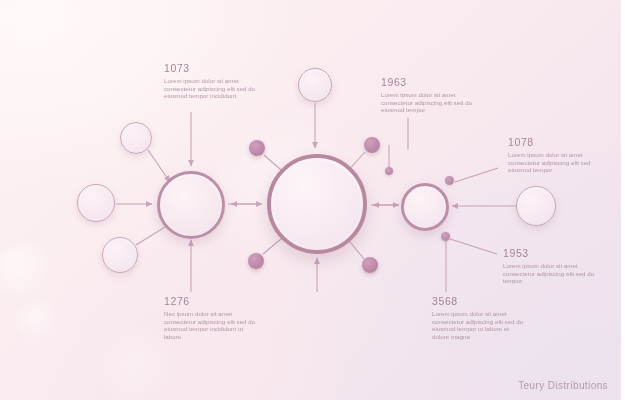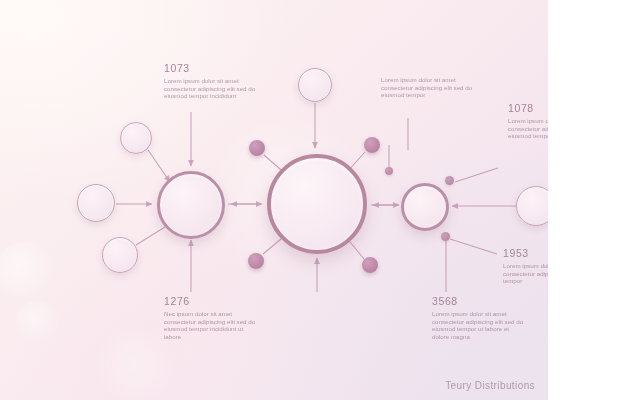--- a/index.html
+++ b/index.html
@@ -2,21 +2,21 @@
 <html><head>
 <meta charset="utf-8">
 <style>
   html, body {
     margin: 0;
     padding: 0;
     background: #fff;
   }
   #canvas {
     position: relative;
-    width: 548px;
+    width: 621px;
     height: 400px;
     overflow: hidden;
     font-family: "Liberation Sans", sans-serif;
     background:
       radial-gradient(ellipse 420px 300px at 6% 4%, #fff9f8 0%, rgba(255,249,248,0) 62%),
       radial-gradient(ellipse 520px 380px at 96% 96%, #ece3ee 0%, rgba(236,227,238,0) 66%),
       radial-gradient(ellipse 300px 220px at 40% 88%, #f9e8ee 0%, rgba(249,232,238,0) 70%),
       linear-gradient(138deg, #fdf3f2 0%, #fbeef0 28%, #f8e9ef 55%, #f3e4ee 78%, #eee0ea 100%);
   }
   
@@ -165,24 +165,25 @@
   <div class="dot sm" style="left:385px;top:167px;width:8px;height:8px;"></div>
   <div class="dot sm" style="left:445px;top:176px;width:9px;height:9px;"></div>
   <div class="dot sm" style="left:441px;top:232px;width:9px;height:9px;"></div>
 
   <div class="label" style="left:164px;top:62px;">
     <div class="code">1073</div>
     <div class="body">Lorem ipsum dolor sit amet consectetur adipiscing elit sed do eiusmod tempor incididunt</div>
   </div>
 
   <div class="label" style="left:381px;top:76px;">
+    <div class="code">1963</div>
     <div class="body">Lorem ipsum dolor sit amet consectetur adipiscing elit sed do eiusmod tempor</div>
   </div>
 
-  <div class="label" style="left:508px;top:102px;">
+  <div class="label" style="left:508px;top:136px;">
     <div class="code">1078</div>
     <div class="body">Lorem ipsum dolor sit amet consectetur adipiscing elit sed eiusmod tempor</div>
   </div>
 
   <div class="label" style="left:503px;top:247px;">
     <div class="code">1953</div>
     <div class="body">Lorem ipsum dolor sit amet consectetur adipiscing elit sed do tempor</div>
   </div>
 
   <div class="label" style="left:164px;top:295px;">

